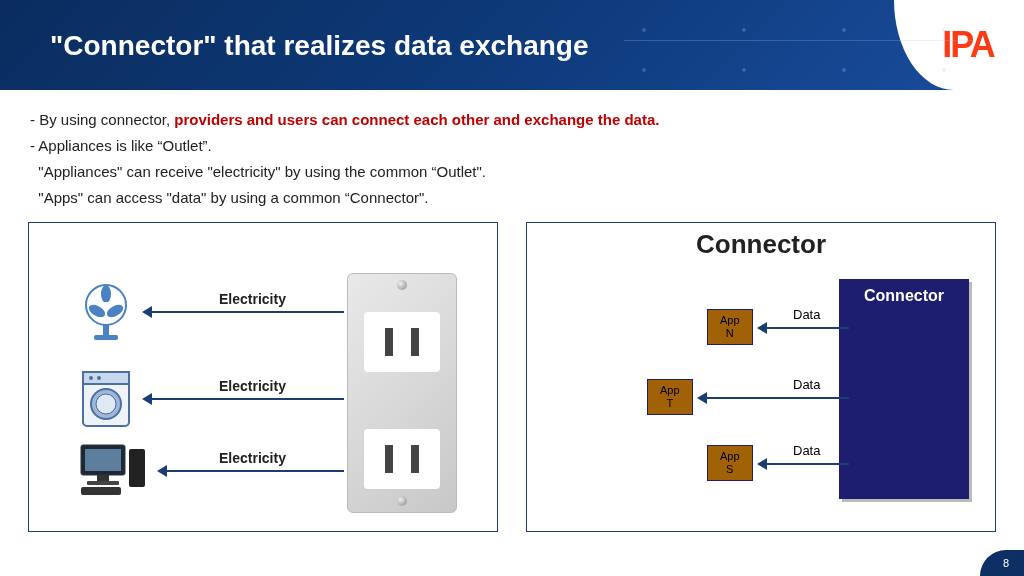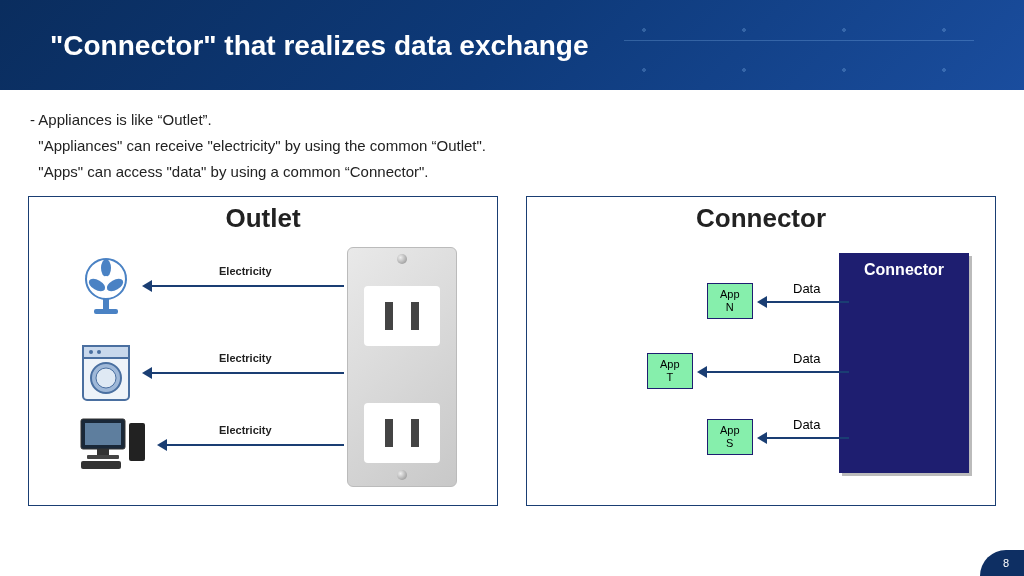--- a/index.html
+++ b/index.html
@@ -82,21 +82,21 @@
   }
   .socket.s1 { top: 38px; } .socket.s2 { top: 155px; }
   .slot {
     width: 8px; height: 28px; background: #444;
   }
   .appliance { position: absolute; left: 50px; }
   .fan { top: 60px; }
   .washer { top: 145px; }
   .pc { top: 220px; }
   .lbl-elec {
-    position: absolute; font-size: 11px; font-weight: bold; color: #222;
+    position: absolute; font-size: 14px; font-weight: bold; color: #222;
   }
   .arrow {
     position: absolute; height: 2px; background: #1a3e73;
   }
   .arrow::before {
     content: ""; position: absolute; left: -8px; top: -5px;
     border: 6px solid transparent; border-right: 10px solid #1a3e73;
   }
   .page-num-badge {
     position: absolute; right: 0; bottom: 0;
@@ -111,45 +111,50 @@
   .connector-box {
     position: absolute; right: 26px; top: 56px;
     width: 130px; height: 220px;
     background: #1e1e70; color: #fff;
     box-shadow: 3px 3px 0 #bbb;
     display: flex; align-items: flex-start; justify-content: center;
     padding-top: 8px; font-weight: bold; font-size: 16px;
   }
   .app-box {
     position: absolute; border: 1.5px solid #1e1e70;
-    background: #86efac; font-size: 11px; text-align: center;
+    background: #a16207; font-size: 11px; text-align: center;
     padding: 4px 12px; line-height: 1.2;
   }
   .appn { left: 180px; top: 86px; }
   .appt { left: 120px; top: 156px; }
   .apps { left: 180px; top: 222px; }
   .lbl-data { position: absolute; font-size: 13px; font-weight: normal; }
 </style>
 </head>
 <body>
 
 <div class="header">
   <div class="title">"Connector" that realizes data exchange</div>
+  <div class="logo">
+    <span class="logo-text">IPA</span>
+  </div>
 </div>
 
 <div class="body-text">
+  <div class="bullet">
+    <span>- By using connector, </span><span class="highlight">providers and users can connect each other and exchange the data.</span>
+  </div>
   <div class="bullet">- Appliances is like “Outlet”.</div>
   <div class="bullet">&nbsp;&nbsp;"Appliances" can receive "electricity" by using the common “Outlet".</div>
   <div class="bullet">&nbsp;&nbsp;"Apps" can access "data" by using a common “Connector".</div>
 </div>
 
 <div class="panels">
 
   <div class="panel">
-    <div class="panel-title">Outlet</div>
 
     <div class="outlet-plate">
       <div class="screw top"></div>
       <div class="screw bot"></div>
       <div class="socket s1">
         <div class="slot"></div>
         <div class="slot"></div>
       </div>
       <div class="socket s2">
         <div class="slot"></div>

